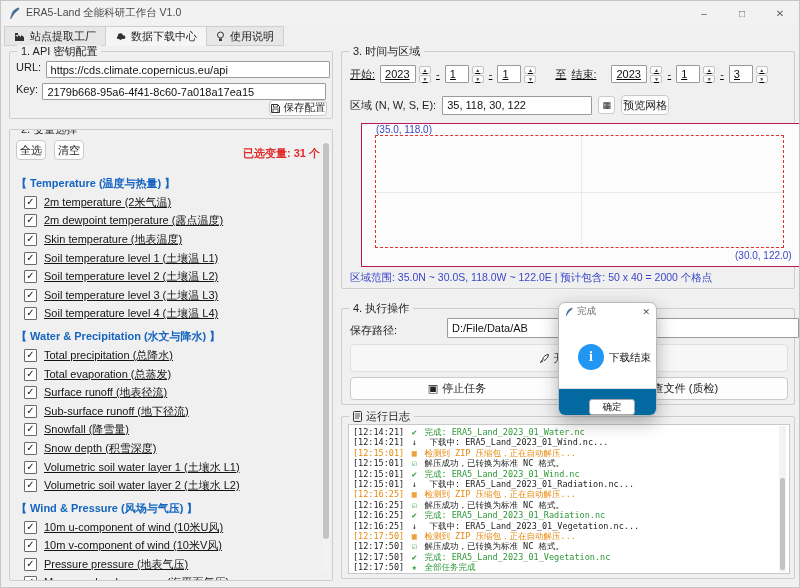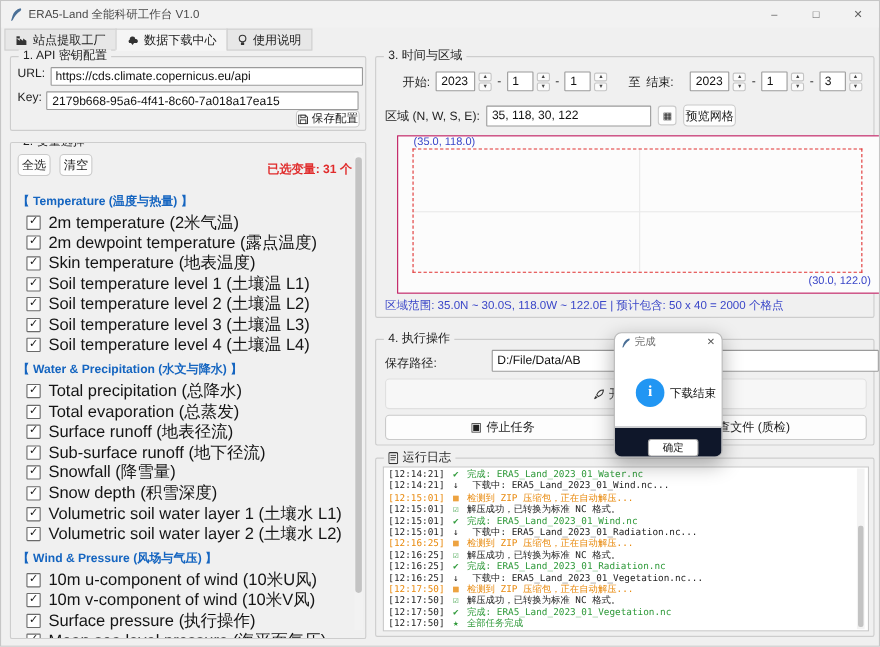--- a/index.html
+++ b/index.html
@@ -45,27 +45,27 @@
   
   #frame-vars{left:8px;top:128px;width:324px;height:452px;overflow:hidden;}
   #vars-toolbar{position:absolute;left:6px;top:10px;display:flex;gap:8px;}
   #vars-toolbar .btn{width:30px;height:20px;}
   #selected-count{position:absolute;right:12px;top:16px;font-size:11px;font-weight:bold;color:#e02b2b;}
   #variable-list{position:absolute;left:0;top:40px;width:312px;}
   .group-header{font-size:11px;font-weight:bold;color:#1565c0;margin:5px 0 1px 6px;height:17px;line-height:17px;white-space:nowrap;}
   .var-row{display:flex;align-items:center;height:18.6px;margin-left:14px;white-space:nowrap;}
   .cb{width:11px;height:11px;background:#fff;border:1px solid #6a6a6a;border-radius:1px;
       font-size:10px;line-height:10px;text-align:center;color:#111;flex:0 0 auto;}
-  .var-label{font-size:15px;color:#141414;margin-left:7px;}
+  .var-label{font-size:11px;color:#141414;margin-left:7px;text-decoration:underline;}
   #vars-scrollbar{position:absolute;right:2px;top:9px;width:8px;height:434px;background:#f2f2f2;}
   #vars-scrollbar .thumb{position:absolute;left:1px;top:4px;width:6px;height:396px;background:#c3c3c3;border-radius:3px;}
 
   
   #frame-time{left:340px;top:50px;width:454px;height:238px;}
-  #date-row{position:absolute;left:24px;top:13px;display:flex;align-items:center;gap:5px;}
+  #date-row{position:absolute;left:8px;top:13px;display:flex;align-items:center;gap:5px;text-decoration:underline;}
   .spin{display:flex;align-items:center;}
   .spin .entry{height:18px;line-height:18px;}
   .spin-y .entry{width:36px;} .spin-s .entry{width:24px;}
   .spin-btns{display:flex;flex-direction:column;gap:1px;margin-left:3px;}
   .spin-btn{width:12px;height:8px;background:#fbfbfb;border:1px solid #c4c4c4;border-radius:2px;
             font-size:5px;line-height:6px;text-align:center;color:#444;box-sizing:border-box;}
   #region-row{position:absolute;left:8px;top:43px;display:flex;align-items:center;gap:6px;}
   #region-entry{width:150px;height:19px;}
   #grid-btn{width:17px;height:18px;font-size:9px;border-radius:3px;}
   #preview-btn{width:48px;height:20px;}
@@ -110,21 +110,21 @@
           border:1px solid #b9b9b9;border-radius:7px;box-shadow:0 6px 18px rgba(0,0,0,.30);
           z-index:50;overflow:hidden;box-sizing:border-box;}
   #dialog-titlebar{position:absolute;left:0;top:0;width:100%;height:17px;display:flex;
                    align-items:center;padding:0 6px;box-sizing:border-box;}
   #dialog-title{font-size:9.5px;color:#6b6b6b;margin-left:4px;}
   #dialog-close{margin-left:auto;font-size:9px;color:#555;}
   #info-icon{position:absolute;left:19px;top:41px;width:26px;height:26px;border-radius:50%;
              background:#2196f3;color:#fff;font-size:14px;font-weight:bold;font-family:"Liberation Serif",serif;
              display:flex;align-items:center;justify-content:center;}
   #dialog-message{position:absolute;left:50px;top:48px;font-size:10.5px;color:#111;}
-  #dialog-footer{position:absolute;left:0;top:85px;width:100%;height:29px;background:#0f172a;
+  #dialog-footer{position:absolute;left:0;top:85px;width:100%;height:29px;background:#0369a1;
                  border-top:1px solid #e2e2e2;box-sizing:border-box;}
   #ok-btn{position:absolute;left:30px;top:10px;width:46px;height:16px;background:#fff;
           border:1px solid #a9a9a9;border-radius:3px;font-size:9.5px;}
 </style>
 </head>
 <body>
 
 <div id="app">
 
   <div class="titlebar">
@@ -257,21 +257,21 @@
         <div class="var-row">
           <span class="cb">✓</span>
           <span class="var-label">10m u-component of wind (10米U风)</span>
         </div>
         <div class="var-row">
           <span class="cb">✓</span>
           <span class="var-label">10m v-component of wind (10米V风)</span>
         </div>
         <div class="var-row">
           <span class="cb">✓</span>
-          <span class="var-label">Surface pressure (执行操作)</span>
+          <span class="var-label">Pressure pressure (地表气压)</span>
         </div>
         <div class="var-row">
           <span class="cb">✓</span>
           <span class="var-label">Mean sea level pressure (海平面气压)</span>
         </div>
       </div>
     <div id="vars-scrollbar">
       <div class="thumb"></div>
     </div>
   </div>

